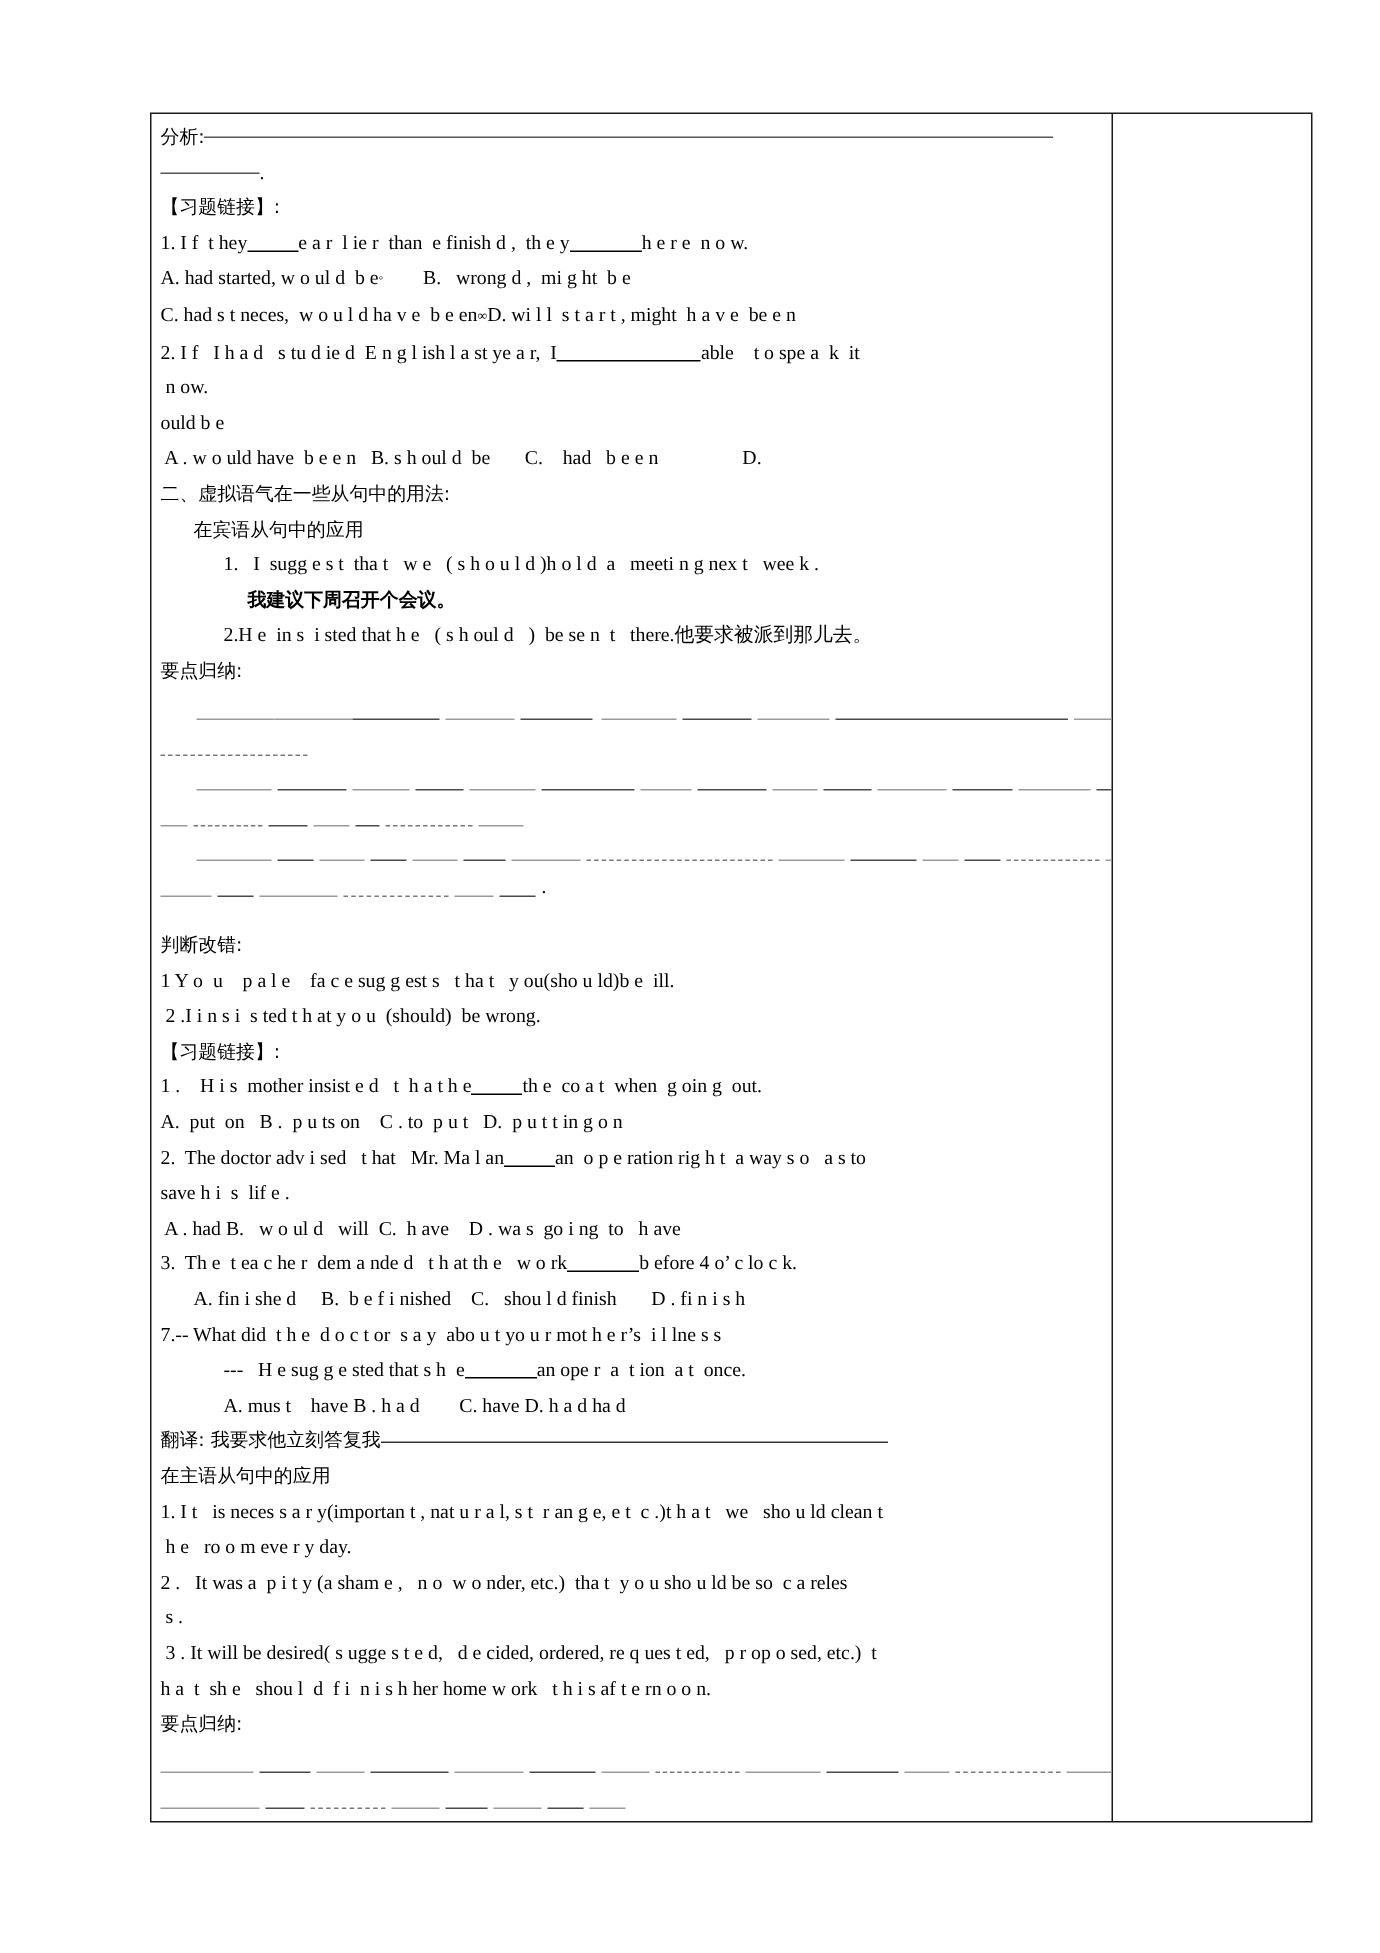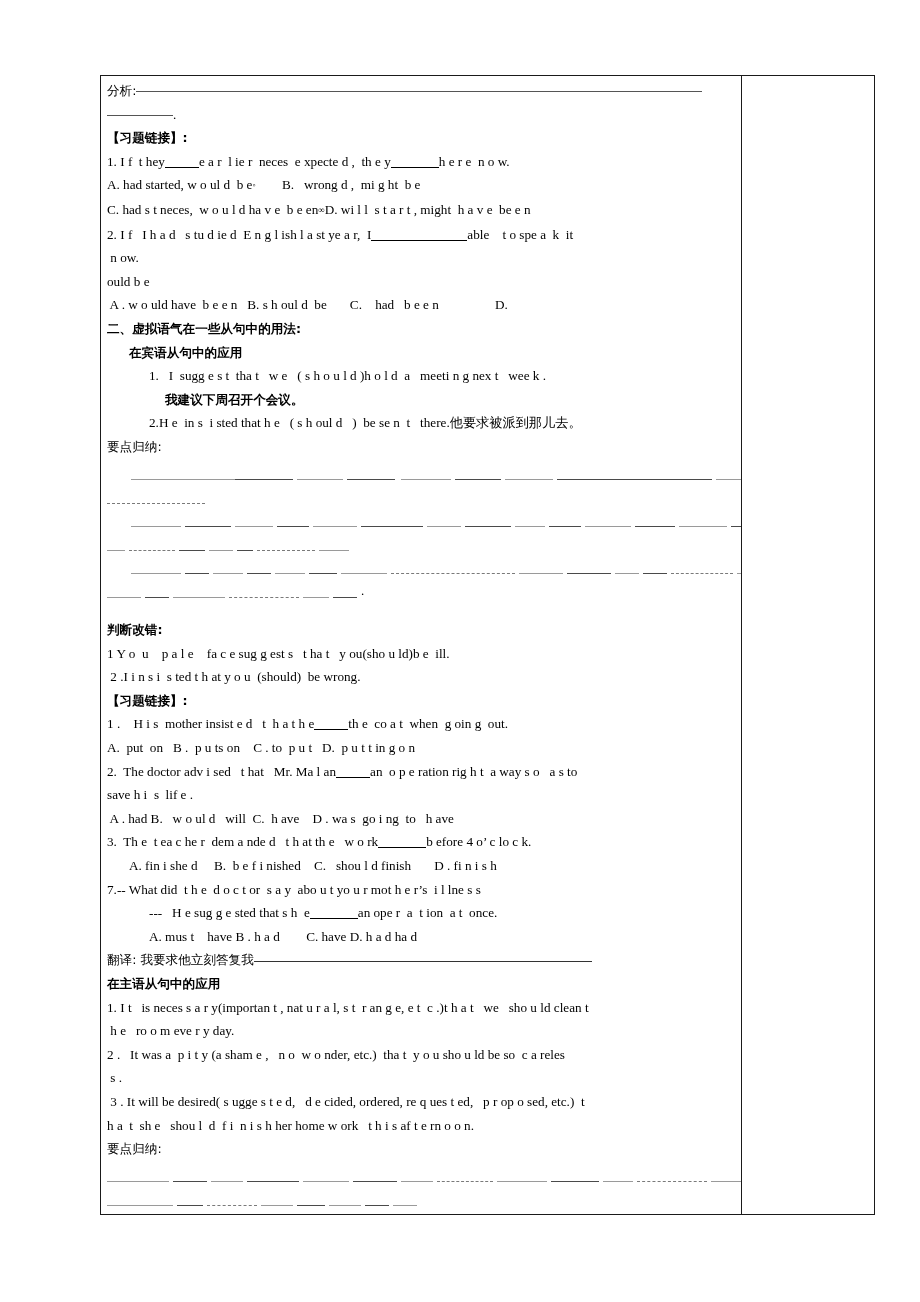--- a/index.html
+++ b/index.html
@@ -51,21 +51,21 @@
     white-space: pre;
     letter-spacing: 0px;
   }
   .cn {
     font-family: "DejaVu Sans", sans-serif;
     font-size: 12.6px;
   }
   .cnb {
     font-family: "DejaVu Sans", sans-serif;
     font-size: 12.6px;
-    font-weight: bold;
+    font-weight: normal;
   }
   .hdr {
     font-size: 13px;
     line-height: 23.6px;
     white-space: pre;
   }
   .indent1 { padding-left: 22px; }
   .indent2 { padding-left: 42px; }
   .indent3 { padding-left: 58px; font-weight: bold; }
 
@@ -134,21 +134,21 @@
 
   <div class="doc-table">
 
     <div class="col-main">
 
       <div class="ln"><span class="cn">分析:</span><span class="analysis-rule"></span></div>
       <div class="ln"><span class="analysis-rule2"></span><span>.</span></div>
 
       <div class="ln"><span class="cnb">【习题链接】:</span></div>
 
-      <div class="ln"><span>1. I f  t hey</span><span class="blk blk-s"></span><span>e a r  l ie r  neces  e xpecte d ,  th e y</span><span class="blk blk-m"></span><span>h e r e  n o w.</span></div>
+      <div class="ln"><span>1. I f  t hey</span><span class="blk blk-s"></span><span>e a r  l ie r  than  e finish d ,  th e y</span><span class="blk blk-m"></span><span>h e r e  n o w.</span></div>
       <div class="ln"><span>A. had started, w o ul d  b e</span><span class="dot">◦</span><span>        </span><span>B.   wrong d ,  mi g ht  b e</span></div>
       <div class="ln"><span>C. had s t neces,  w o u l d ha v e  b e en</span><span class="dot">∞</span><span>D. wi l l  s t a r t , might  h a v e  be e n</span></div>
 
       <div class="ln"><span>2. I f   I h a d   s tu d ie d  E n g l ish l a st ye a r,  I</span><span class="blk blk-l"></span><span>able    t o spe a  k  it</span></div>
       <div class="ln"><span> </span><span>n ow.</span></div>
       <div class="ln"><span>ould b e</span></div>
       <div class="ln"><span> </span><span>A . w o uld have  b e e n   B. s h oul d  be</span><span>       </span><span>C.    had   b e e n</span><span>                 </span><span>D.</span></div>
 
       <div class="hdr"><span class="cnb">二、虚拟语气在一些从句中的用法:</span></div>
       <div class="hdr indent1"><span class="cnb">在宾语从句中的应用</span></div>

